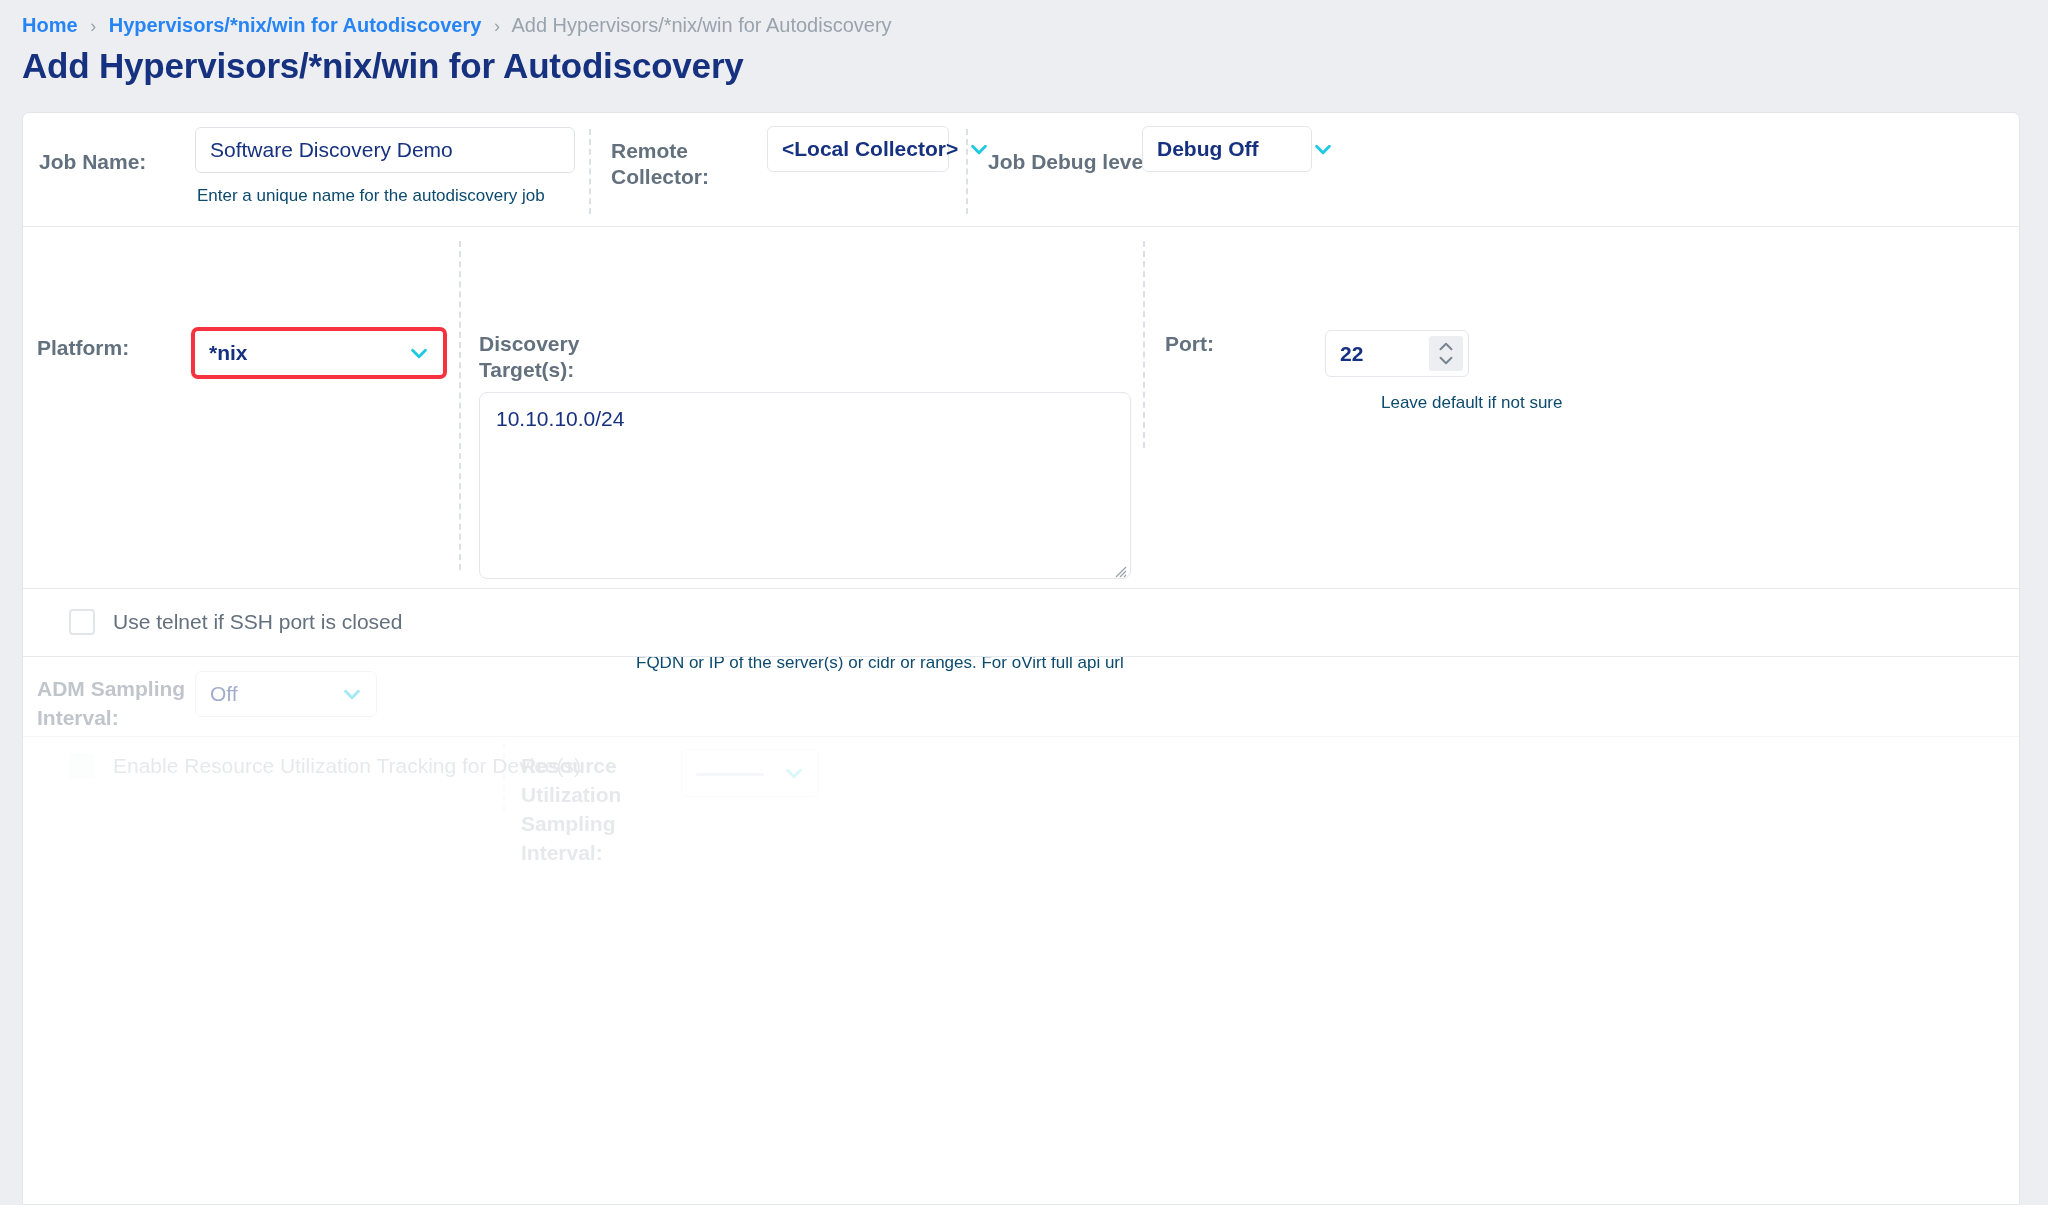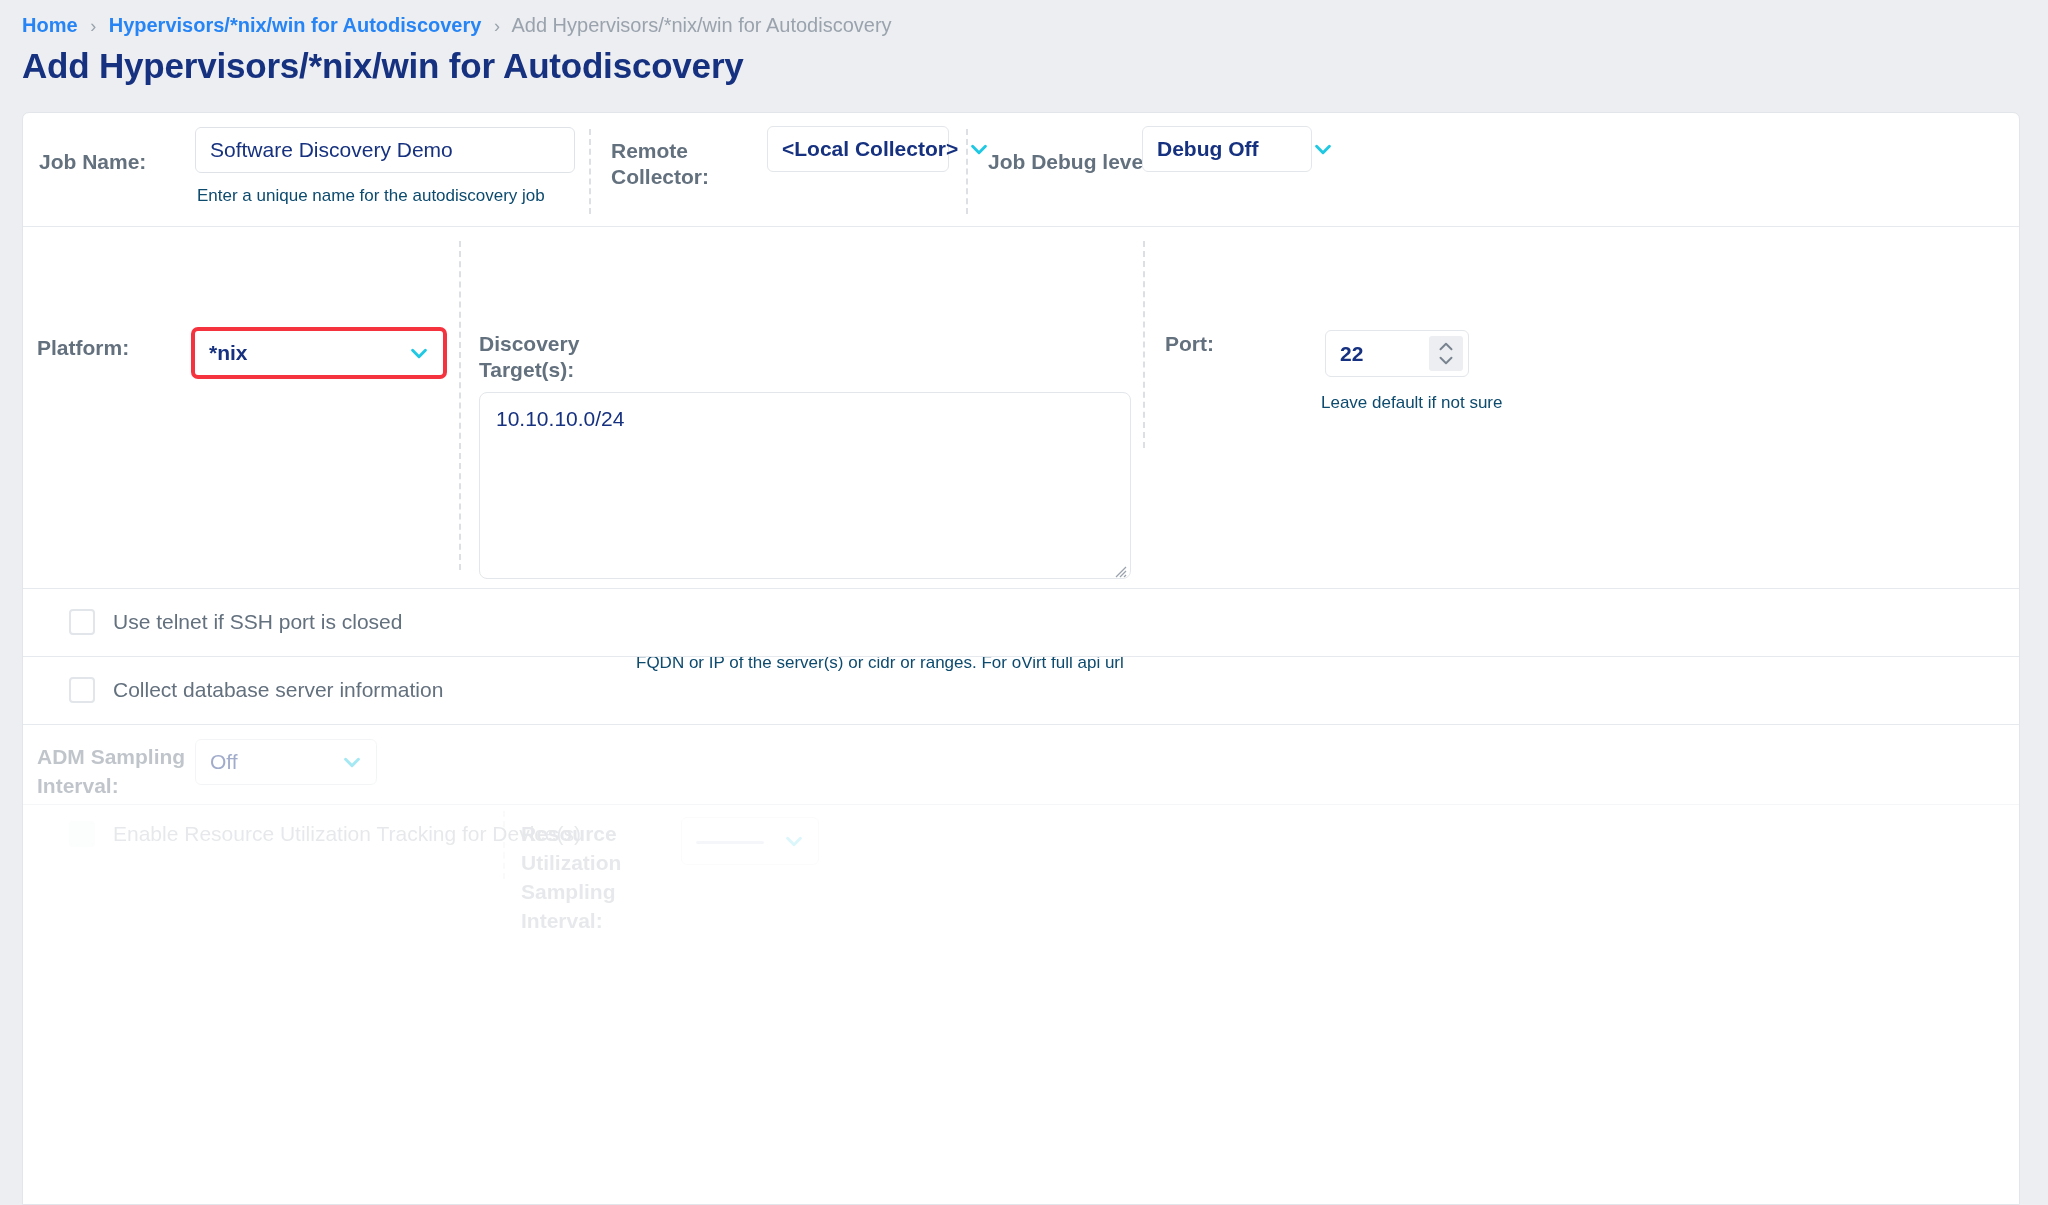--- a/index.html
+++ b/index.html
@@ -235,36 +235,30 @@
         <span class="spin-btns">
           <svg viewBox="0 0 20 12" width="20" height="11" fill="none" stroke="#78838f" stroke-width="2.1" stroke-linecap="round" stroke-linejoin="round">
               <polyline points="4,9 10,3 16,9"></polyline>
             </svg>
           <svg viewBox="0 0 20 12" width="20" height="11" fill="none" stroke="#78838f" stroke-width="2.1" stroke-linecap="round" stroke-linejoin="round">
               <polyline points="4,3 10,9 16,3"></polyline>
             </svg>
         </span>
       </div>
 
-      <div class="helper" style="left:1298px; top:165px;">Leave default if not sure</div>
+      <div class="helper" style="left:1358px; top:165px;">Leave default if not sure</div>
     </div>
 
     <div class="row row-check">
       <div class="cb-wrap" style="left:46px; top:20px;">
         <span class="cb"></span>
         <span class="cb-label">Use telnet if SSH port is closed</span>
       </div>
     </div>
 
-    <div class="row row-check">
-      <div class="cb-wrap" style="left:46px; top:20px;">
-        <span class="cb"></span>
-        <span class="cb-label">Collect database server information</span>
-      </div>
-    </div>
 
     <div class="row row-adm faded">
       <div class="label" style="left:14px; top:17px; width:150px; line-height:29px;">ADM Sampling Interval:</div>
 
       <div class="select" style="left:172px; top:14px; width:182px; height:46px;">
         <span class="sel-val" style="font-weight:400;">Off</span>
         <span class="chev">
           <svg viewBox="0 0 24 24" width="22" height="22" fill="none" stroke="#1fc8e3" stroke-width="3.2" stroke-linecap="round" stroke-linejoin="round">
               <polyline points="5,9 12,16 19,9"></polyline>
             </svg>

